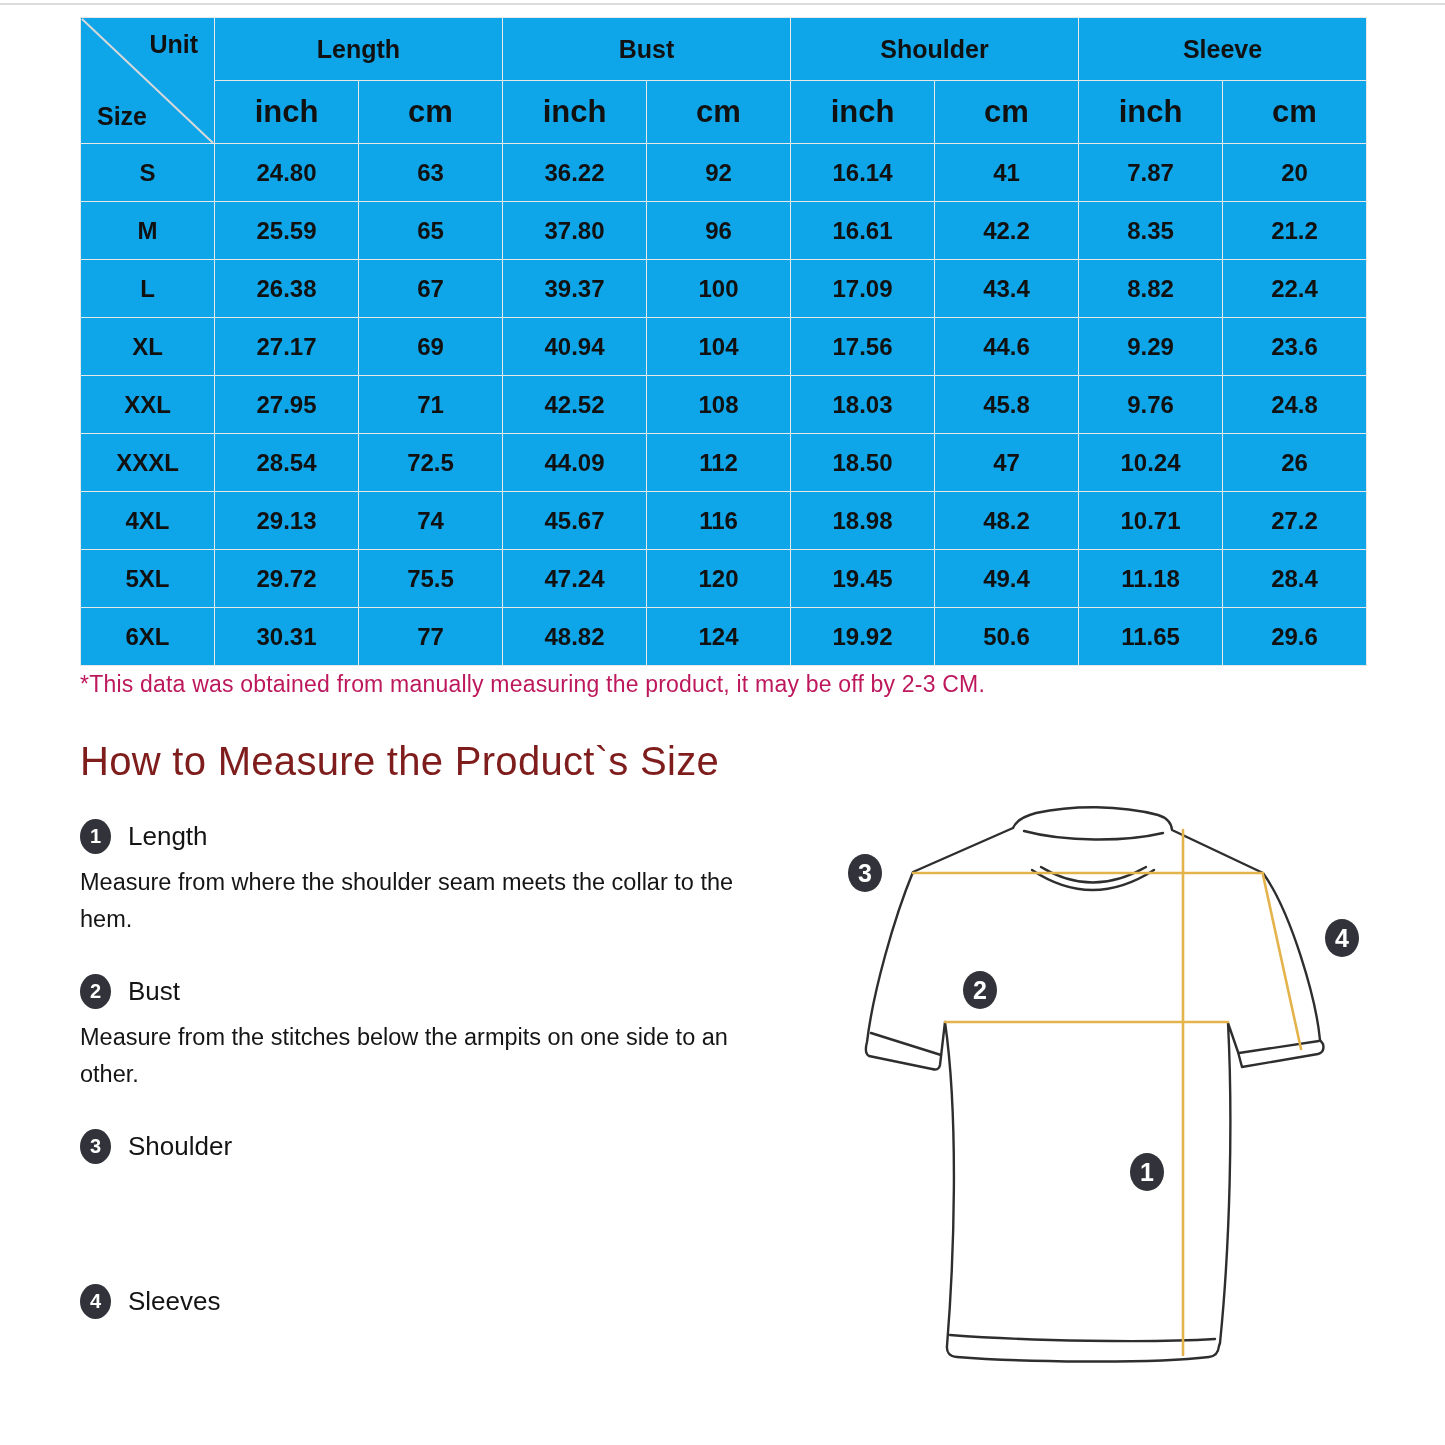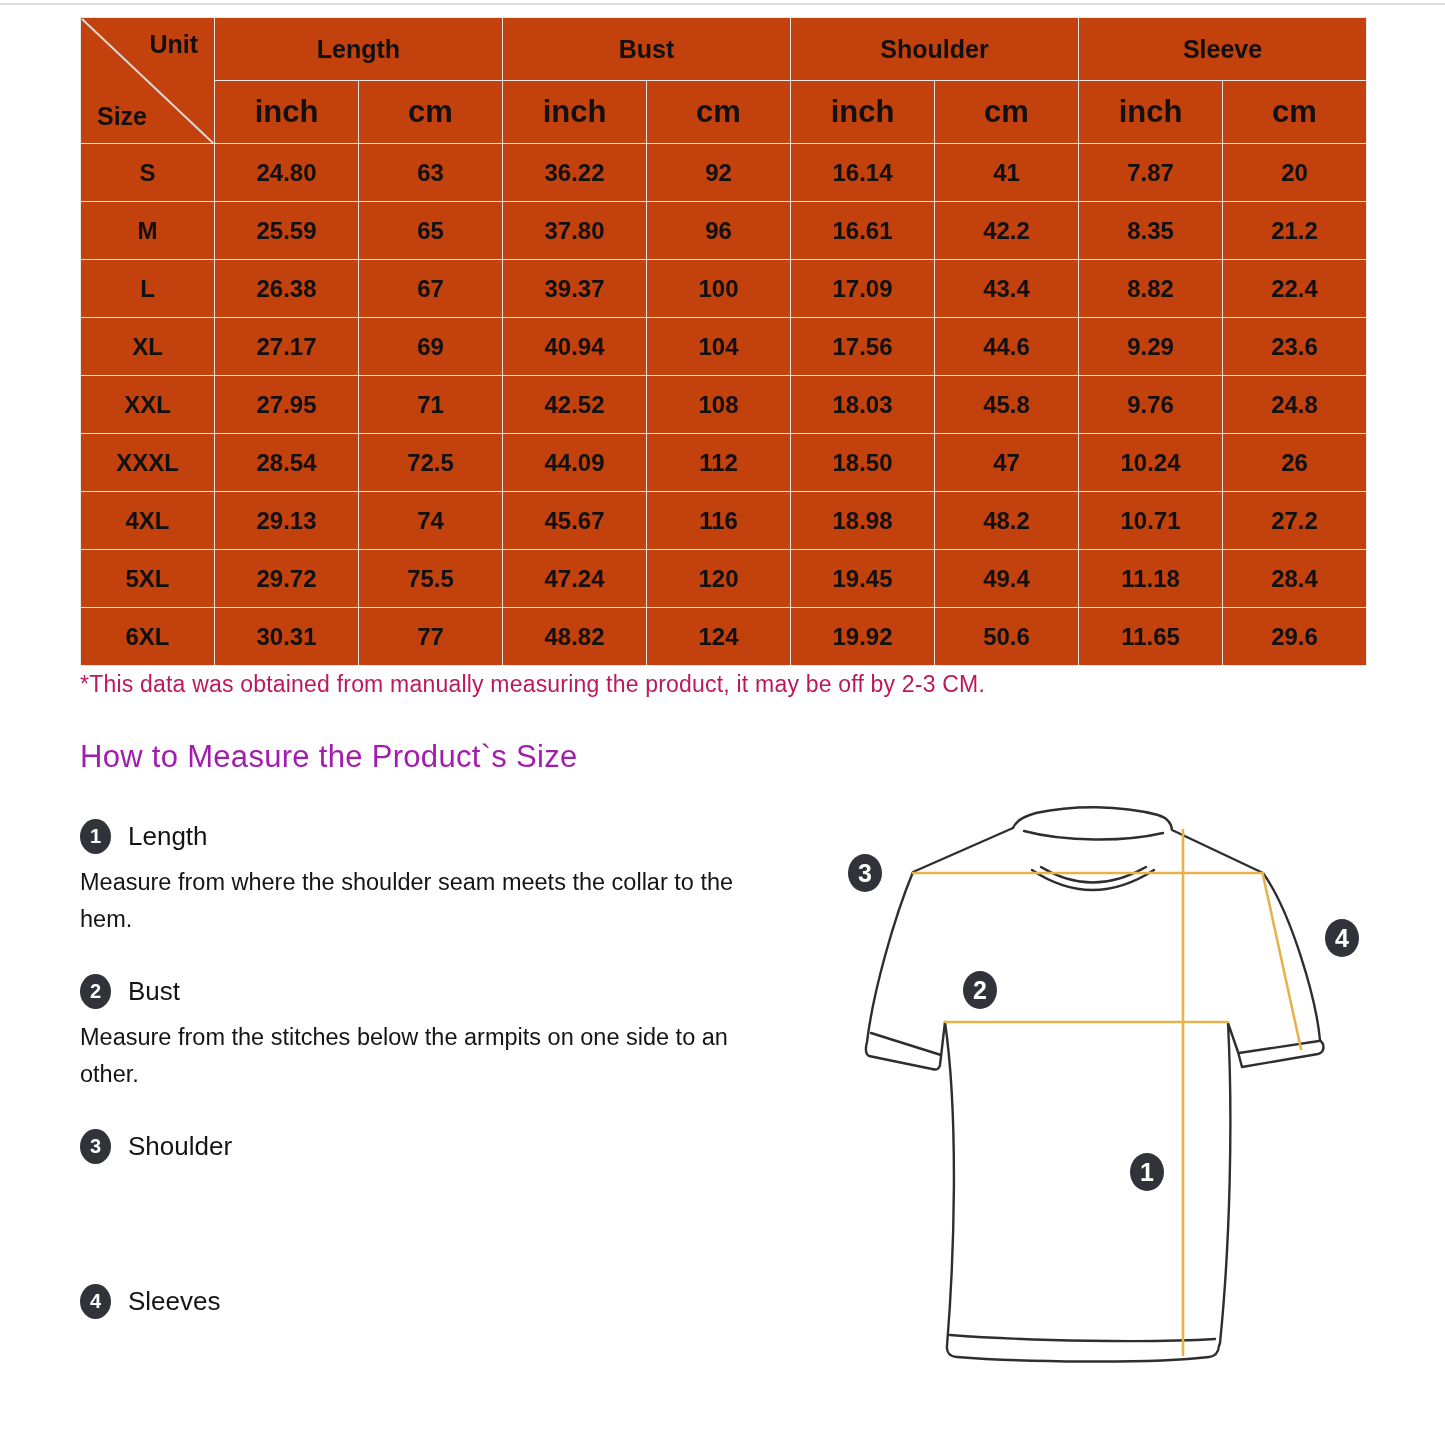--- a/index.html
+++ b/index.html
@@ -5,21 +5,21 @@
   html,body{margin:0;padding:0;}
   body{
     width:1445px;height:1445px;position:relative;overflow:hidden;
     background:#ffffff;color:#161616;
     font-family:"Liberation Sans", sans-serif;
   }
   .top-hairline{position:absolute;left:0;top:3px;width:100%;height:2px;background:#dcdcdc;}
 
   
   .size-table-wrap{position:absolute;left:80px;top:17px;}
-  table.size-table{border-collapse:collapse;table-layout:fixed;background:#c2410c;}
+  table.size-table{border-collapse:collapse;table-layout:fixed;background:#0ea5e9;}
   table.size-table td,table.size-table th{
     border:1px solid #e8e8e8;text-align:center;vertical-align:middle;
     font-weight:bold;color:#111;padding:0;
   }
   table.size-table th.group{height:62px;font-size:25px;}
   table.size-table th.unit{height:62px;font-size:31px;}
   table.size-table td.size-cell{height:57px;font-size:24px;}
   table.size-table td.val-cell{height:57px;font-size:24px;}
   td.corner{position:relative;width:133px;}
   td.corner .corner-top{position:absolute;top:12px;right:16px;font-size:25px;}
@@ -27,21 +27,21 @@
   td.corner svg{position:absolute;left:0;top:0;}
 
   .footnote{
     position:absolute;left:80px;top:671px;width:1100px;
     font-size:23px;color:#be185d;letter-spacing:.2px;
   }
 
   
   .guide-heading{
     position:absolute;left:80px;top:739px;
-    font-size:31px;font-weight:400;color:#a21caf;letter-spacing:.3px;
+    font-size:40px;font-weight:400;color:#7f1d1d;letter-spacing:.3px;
   }
   .guide-section{position:absolute;left:80px;width:770px;}
   .sec-head{display:flex;align-items:center;gap:17px;height:36px;}
   .num-badge{
     width:31px;height:35px;border-radius:50%;background:#32333a;flex:0 0 auto;
     display:flex;align-items:center;justify-content:center;
     color:#fff;font-size:20px;font-weight:bold;
   }
   .sec-title{font-size:26px;font-weight:400;color:#141414;}
   .sec-desc{

